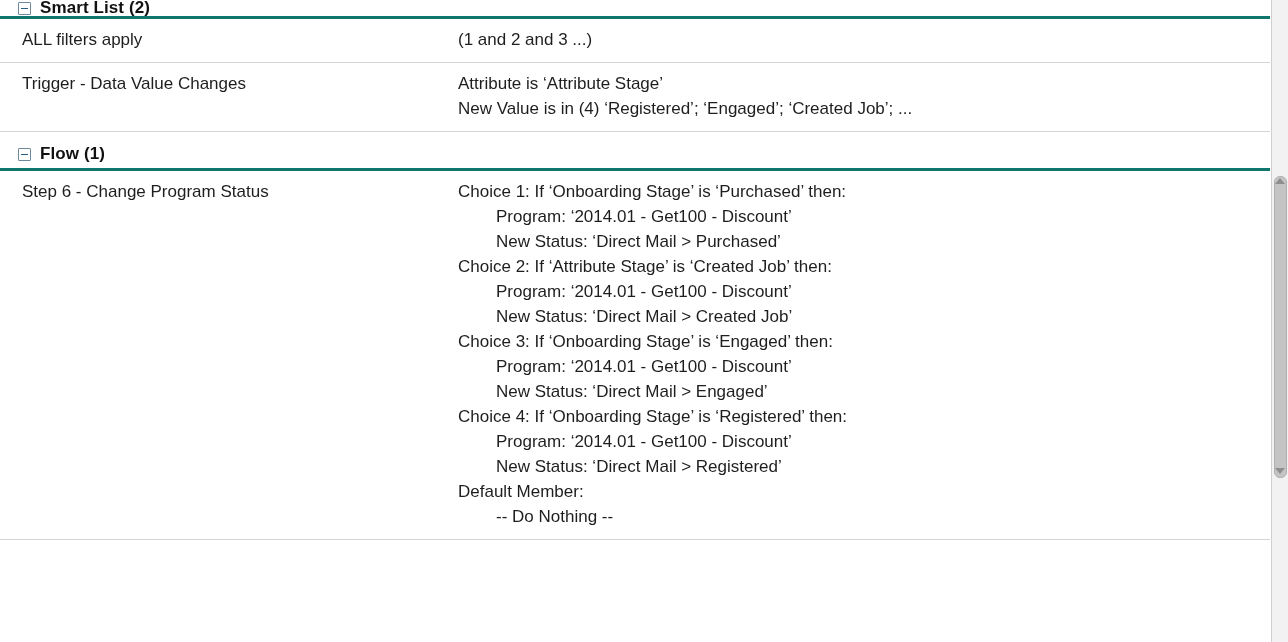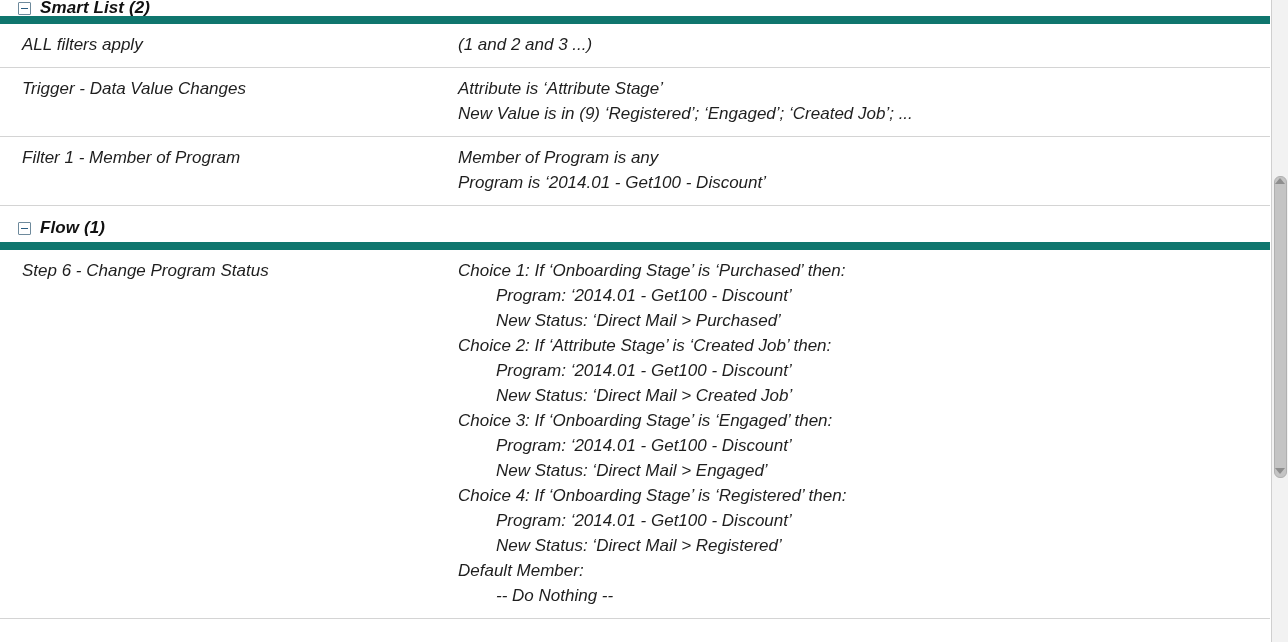--- a/index.html
+++ b/index.html
@@ -14,21 +14,20 @@
     color: #1a1a1a;
     overflow: hidden;
     position: relative;
   }
   .page {
     width: 1288px;
     height: 484px;
     position: relative;
     box-sizing: border-box;
     padding-right: 18px; 
-    font-style: italic;
   }
   .section-header {
     display: flex;
     align-items: center;
     gap: 9px;
     padding: 0 0 4px 18px;
     box-sizing: border-box;
   }
   .section-header .title {
     font-size: 17px;
@@ -54,21 +53,21 @@
     top: 5px;
     height: 1px;
     background: #2b5d82;
   }
   .rule-table {
     width: 1270px;
     border-collapse: collapse;
     table-layout: fixed;
   }
   .rule-table.top-rule {
-    border-top: 8px solid #0f766e;
+    border-top: 3px solid #0f766e;
   }
   .rule-table tr {
     border-bottom: 1px solid #d4d4d4;
   }
   .rule-table td {
     vertical-align: top;
     padding: 8px 6px 10px 6px;
     font-size: 17px;
     line-height: 25px;
     color: #1e1e1e;
@@ -150,28 +149,21 @@
       <tr>
         <td class="col-label">ALL filters apply</td>
         <td class="col-value">
           <div class="value-line">(1 and 2 and 3 ...)</div>
         </td>
       </tr>
       <tr>
         <td class="col-label">Trigger - Data Value Changes</td>
         <td class="col-value">
           <div class="value-line">Attribute is ‘Attribute Stage’</div>
-          <div class="value-line">New Value is in (9) ‘Registered’; ‘Engaged’; ‘Created Job’; ...</div>
-        </td>
-      </tr>
-      <tr>
-        <td class="col-label">Filter 1 - Member of Program</td>
-        <td class="col-value">
-          <div class="value-line">Member of Program is any</div>
-          <div class="value-line">Program is ‘2014.01 - Get100 - Discount’</div>
+          <div class="value-line">New Value is in (4) ‘Registered’; ‘Engaged’; ‘Created Job’; ...</div>
         </td>
       </tr>
     </tbody>
   </table>
 
   <div class="flow-header-wrap">
     <div class="section-header">
       <span class="toggle-icon"></span>
       <span class="title">Flow (1)</span>
     </div>

